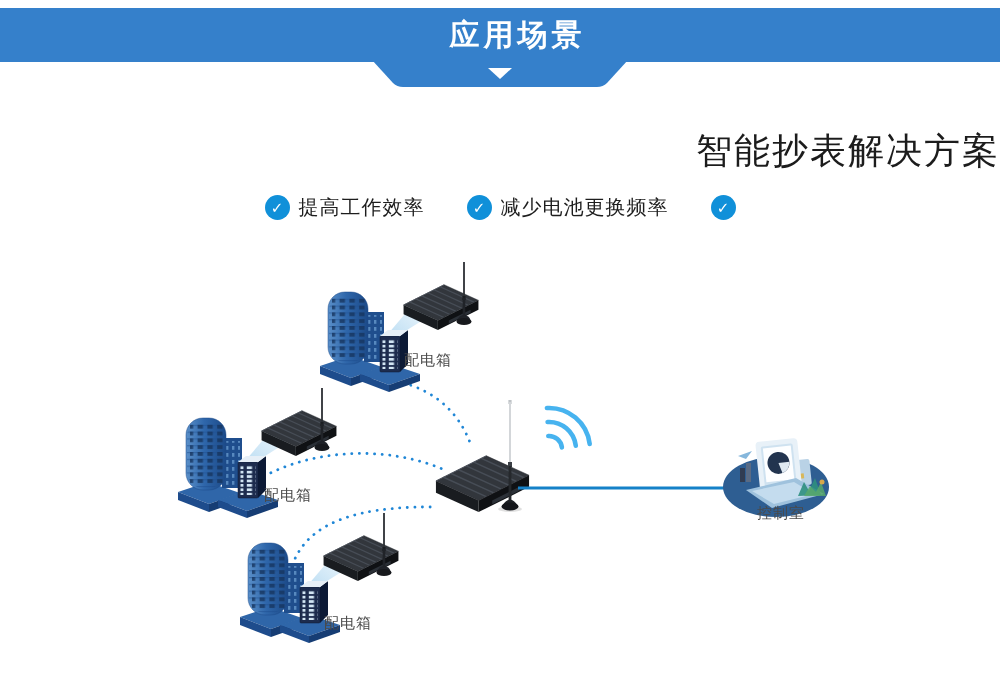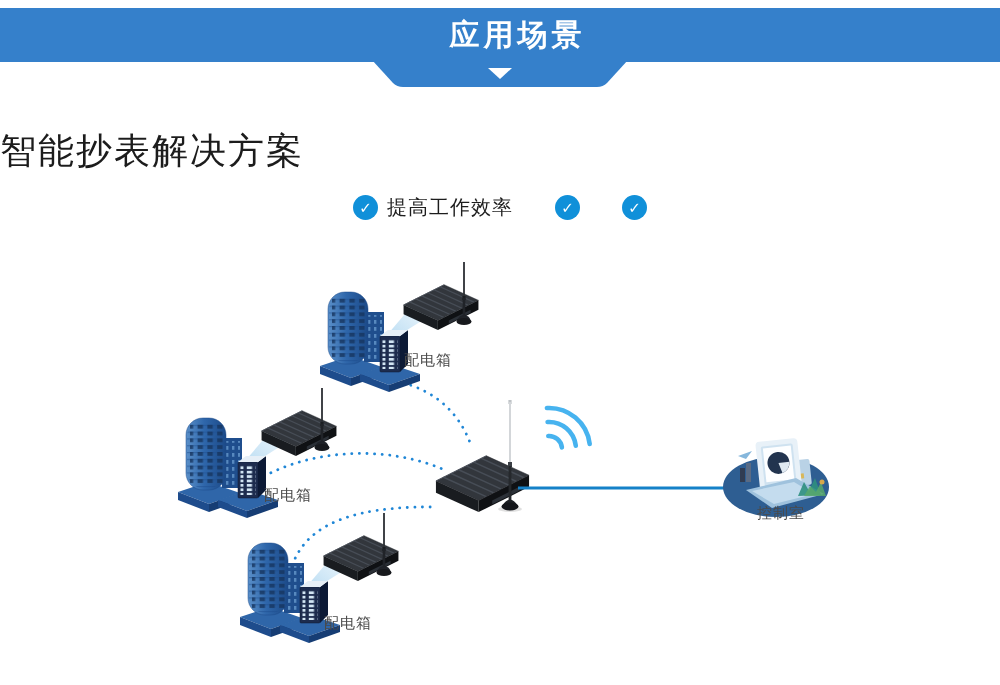--- a/index.html
+++ b/index.html
@@ -12,21 +12,21 @@
   
   .hdr-svg{position:absolute;top:0;left:0;}
   .banner-fill{fill:var(--c-banner_blue,#3580cb);}
   .banner-title{
     position:absolute;top:8px;left:0;right:0;height:54px;line-height:54px;
     text-align:center;color:#ffffff;font-size:30px;font-weight:bold;
     letter-spacing:4px;z-index:3;padding-left:35px;
   }
   
   .page-title{
-    position:absolute;top:127px;left:0;right:0;text-align:left;
+    position:absolute;top:127px;left:0;right:0;text-align:right;
     font-size:36px;font-weight:500;color:#1c1c1c;letter-spacing:2px;z-index:3;
   }
   .features{
     position:absolute;top:194px;left:0;right:0;z-index:3;
     display:flex;justify-content:center;align-items:center;gap:42px;
   }
   .feature{display:flex;align-items:center;gap:9px;}
   .chk{
     width:25px;height:25px;border-radius:50%;
     background:var(--c-check_blue,#1090d9);color:#fff;
@@ -59,20 +59,21 @@
 
 <div class="page-title">智能抄表解决方案</div>
 
 <div class="features">
   <div class="feature">
     <span class="chk">✓</span>
     <span class="feature-label">提高工作效率</span>
   </div>
   <div class="feature">
     <span class="chk">✓</span>
+    <span class="feature-label">减少电池更换频率</span>
   </div>
   <div class="feature">
     <span class="chk">✓</span>
   </div>
 </div>
 
 <svg class="diagram" width="1000" height="685" viewBox="0 0 1000 685">
   <defs>
     <linearGradient id="towerG" x1="0" y1="0" x2="1" y2="0">
       <stop offset="0" stop-color="#5b90c9"></stop>

